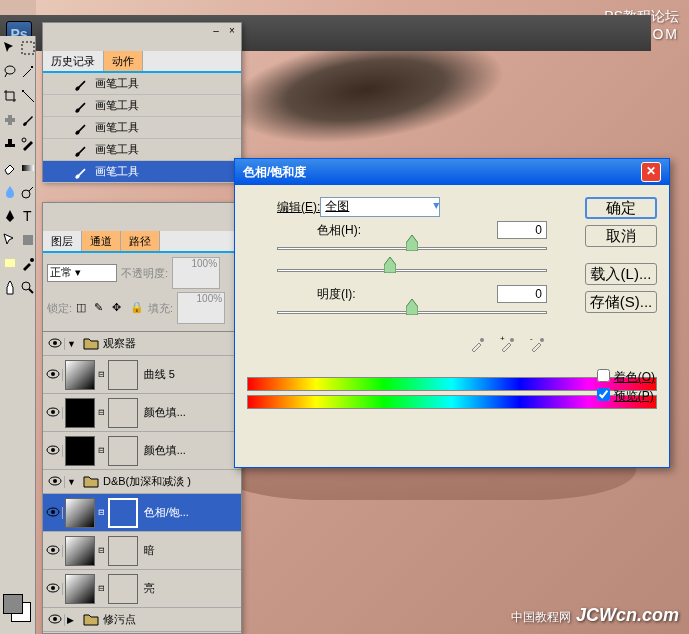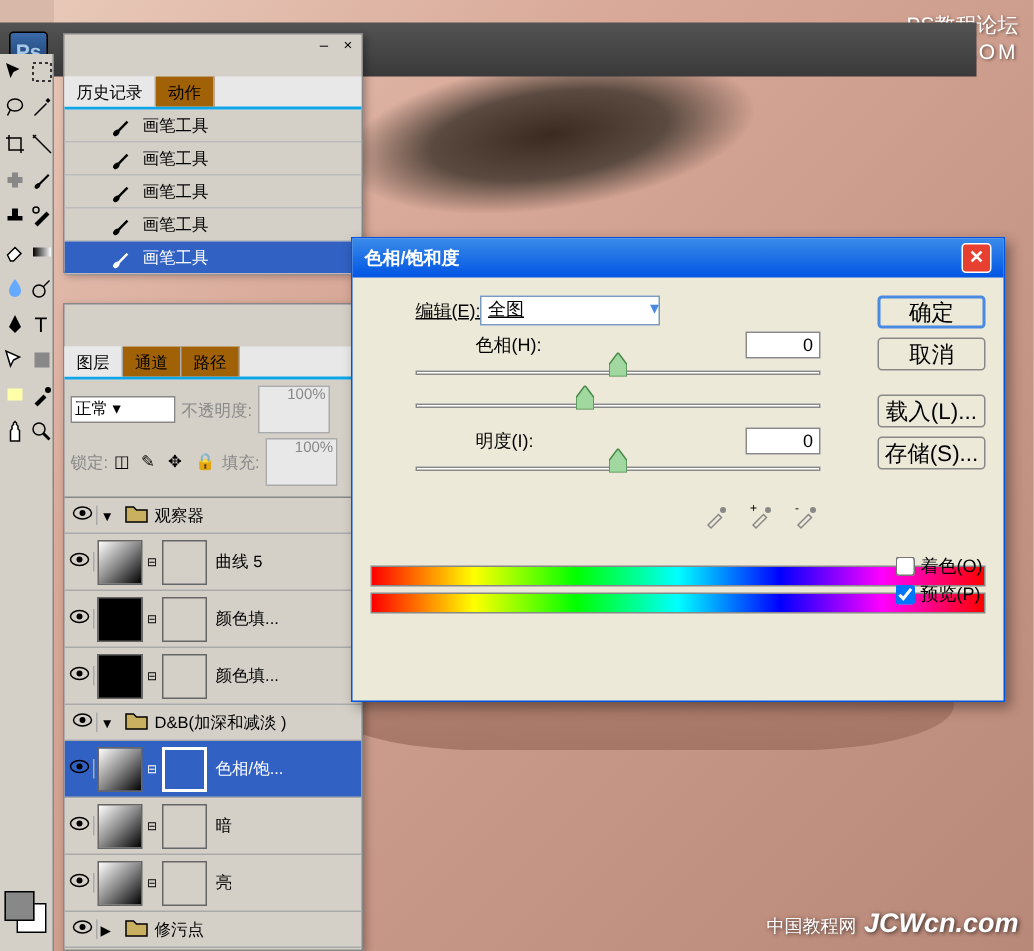--- a/index.html
+++ b/index.html
@@ -29,21 +29,21 @@
     .tool { width: 16px; height: 16px; margin: 3px 0 3px 2px; display: inline-block; }
     .tool-row { display: flex; padding: 1px 0; }
     .tool svg { width: 16px; height: 16px; }
     .color-swatches { position: absolute; bottom: 10px; left: 3px; width: 30px; height: 30px; }
     .fg-color { position: absolute; width: 20px; height: 20px; background: #888; border: 1px solid #000; }
     .bg-color { position: absolute; width: 20px; height: 20px; background: #fff; border: 1px solid #000; left: 8px; top: 8px; }
     
     
     .history-panel { position: absolute; left: 42px; top: 22px; width: 200px; height: 160px; background: #d4d0c8; border: 1px solid #888; box-shadow: 2px 2px 5px rgba(0,0,0,0.3); }
     .panel-tabs { height: 22px; background: #e8e8e8; border-bottom: 2px solid #0ea5e9; display: flex; margin-top: 28px; }
-    .panel-tab { padding: 3px 8px; font-size: 11px; border-right: 1px solid #aaa; background: #a16207; }
+    .panel-tab { padding: 3px 8px; font-size: 11px; border-right: 1px solid #aaa; background: #fdba74; }
     .panel-tab.active { background: #e8e8e8; }
     .panel-close { position: absolute; right: 2px; top: 2px; display: flex; gap: 2px; }
     .panel-close span { width: 14px; height: 14px; text-align: center; font-size: 10px; cursor: pointer; }
     .history-items { overflow: hidden; }
     .history-item { display: flex; align-items: center; height: 22px; padding-left: 30px; border-bottom: 1px solid #bbb; font-size: 11px; }
     .history-item.selected { background: #3161c3; color: #fff; }
     .history-icon { width: 16px; height: 16px; margin-right: 6px; display: inline-flex; }
     
     
     .layers-panel { position: absolute; left: 42px; top: 202px; width: 200px; height: 432px; background: #d4d0c8; border: 1px solid #888; box-shadow: 2px 2px 5px rgba(0,0,0,0.3); }
@@ -83,21 +83,21 @@
     .slider-label-row { display: flex; justify-content: space-between; align-items: center; padding: 0 30px 0 70px; margin-bottom: 2px; gap: 45px; }
     .slider-input { width: 50px; height: 18px; border: 1px solid #888; text-align: right; padding-right: 4px; font-size: 12px; }
     .slider-input.highlighted { background: #316ac5; color: #fff; }
     .slider-track { position: relative; height: 16px; margin: 0 30px; }
     .slider-rail { position: absolute; top: 6px; left: 0; right: 0; height: 3px; background: #fff; border: 1px solid #888; }
     .slider-thumb { position: absolute; top: -6px; width: 12px; height: 16px; }
     .slider-thumb svg { width: 12px; height: 16px; }
     .eyedroppers { display: flex; justify-content: flex-end; gap: 12px; padding: 8px 30px 8px 0; }
     .eyedropper { width: 18px; height: 18px; }
     .checkboxes { position: absolute; right: 14px; bottom: 60px; }
-    .checkbox-row { display: flex; align-items: center; gap: 4px; font-size: 12px; margin-bottom: 2px; }
+    .checkbox-row { display: flex; align-items: flex-start; gap: 4px; font-size: 12px; margin-bottom: 2px; text-decoration: underline; }
     .hue-bar { height: 14px; margin: 4px 12px 2px 12px; background: linear-gradient(90deg, #f00, #ff0, #0f0, #0ff, #00f, #f0f, #f00); border: 1px solid #888; }
   </style>
 </head>
 <body>
 
 <div class="bg-image">
   <div class="eyebrow"></div>
   <div class="eyelid"></div>
 </div>
 

